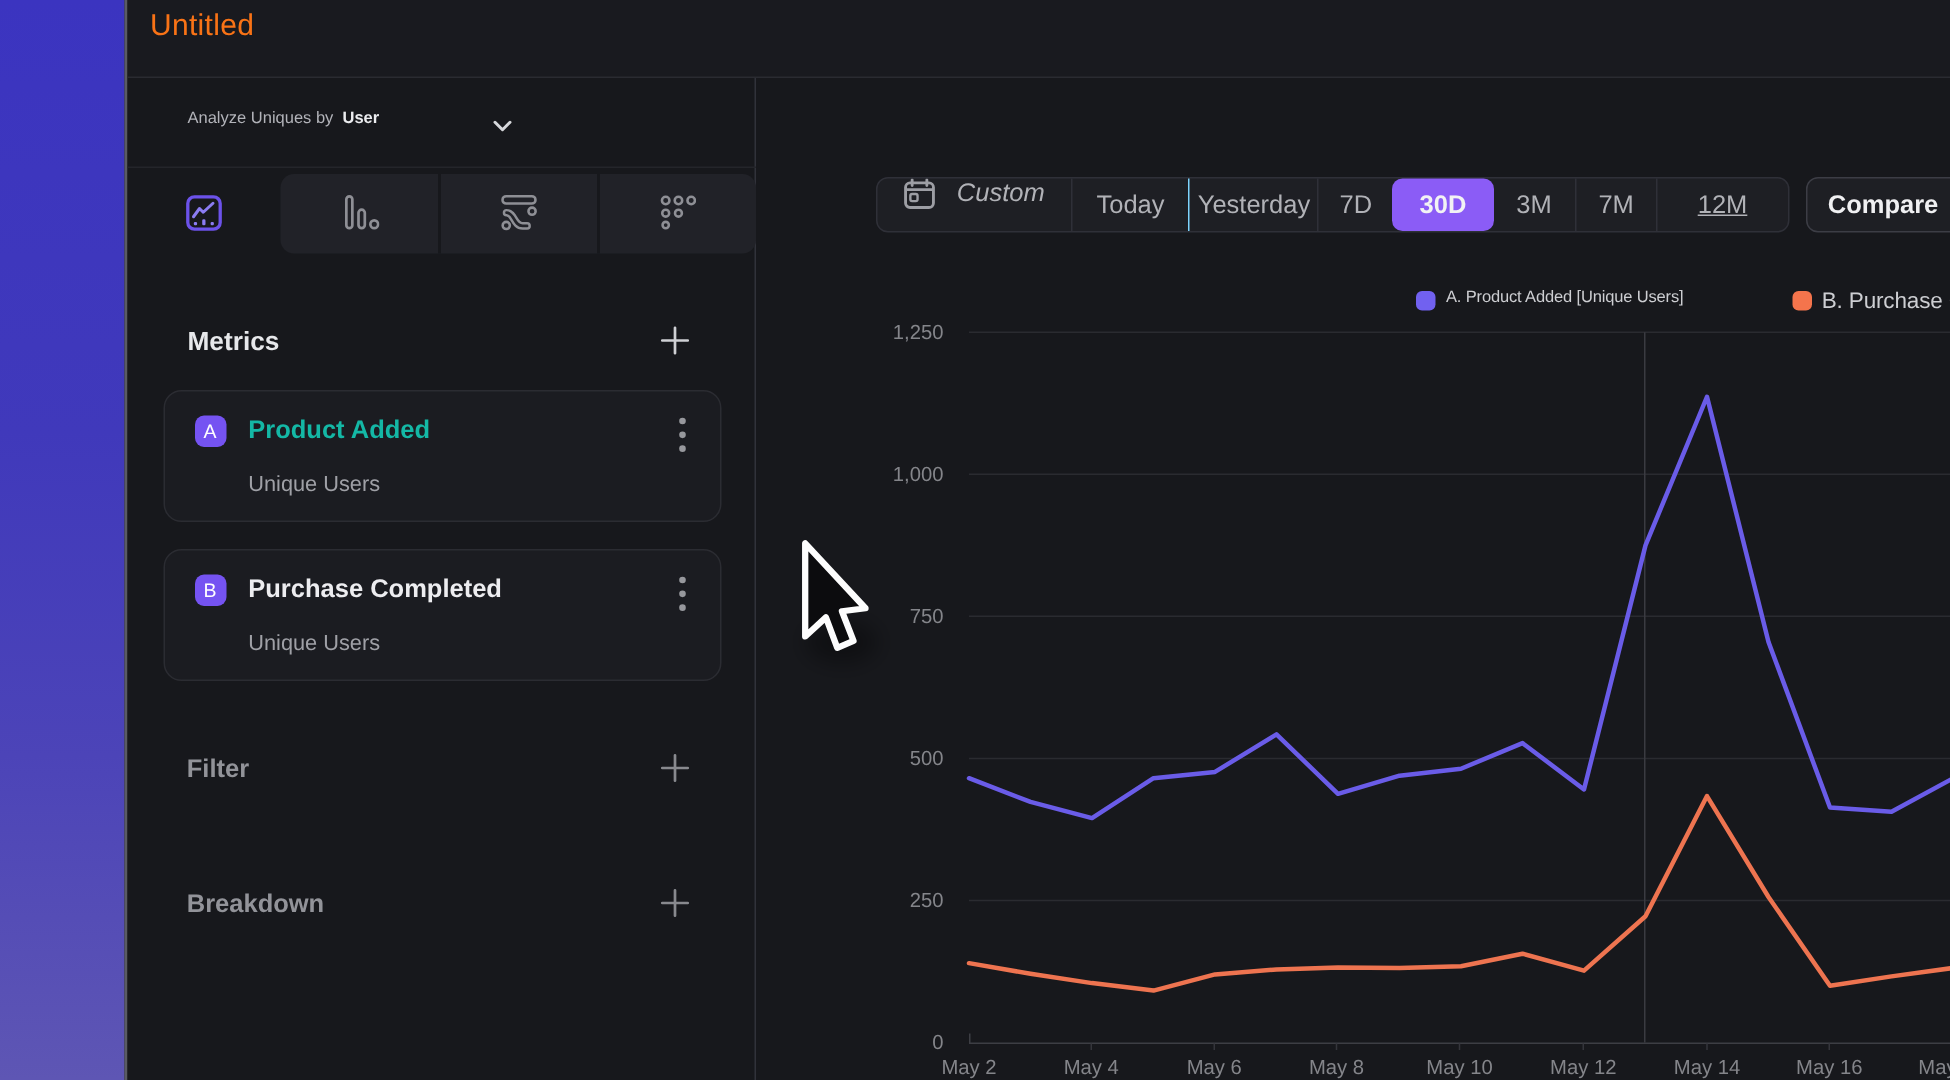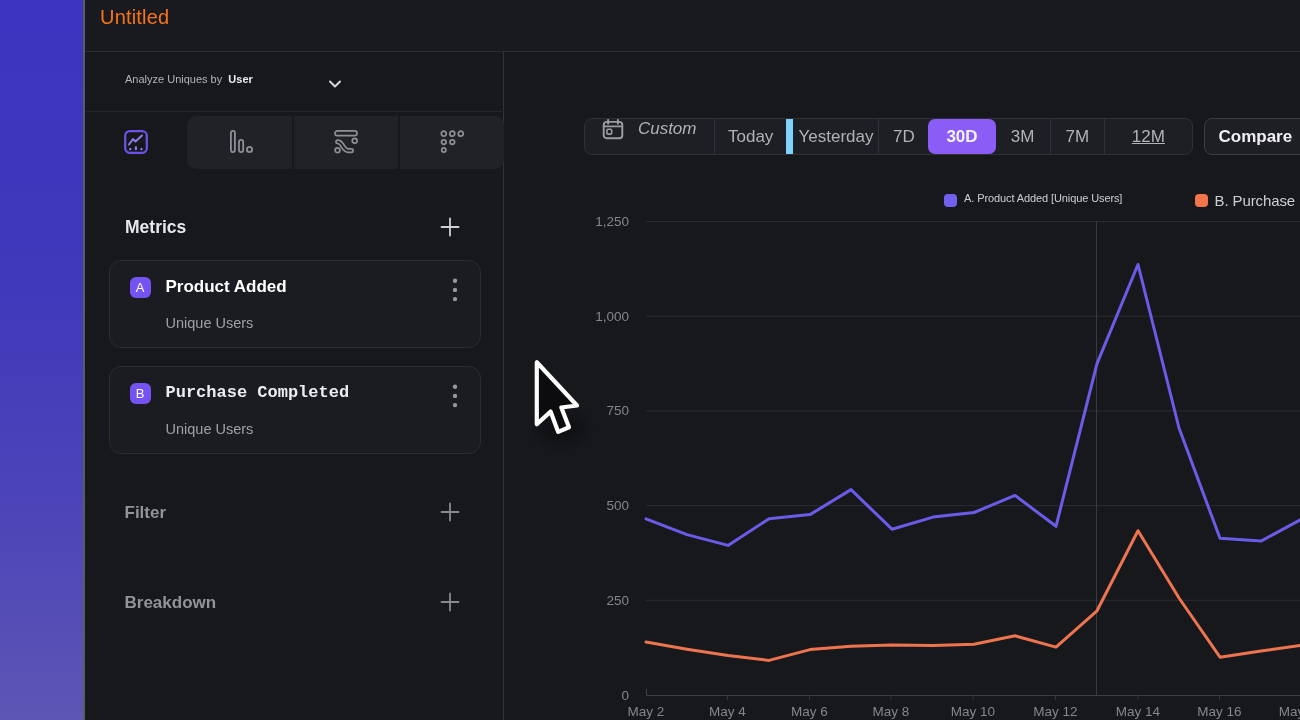--- a/index.html
+++ b/index.html
@@ -63,32 +63,32 @@
     </g>
   </svg>
 
   <div class="abs" style="left:40px;top:165px;font-size:17.5px;font-weight:bold;color:#e7e8eb;">Metrics</div>
   <svg class="abs" style="left:355px;top:165px;" width="20" height="20" viewBox="0 0 20 20">
       <path d="M10 1.5 V18.5 M1.5 10 H18.5" stroke="#cfd0d4" stroke-width="1.8" stroke-linecap="round"></path>
     </svg>
 
   <div class="abs" style="left:23.5px;top:208px;width:372px;height:88px;background:#1b1c21;border:1px solid #2b2c32;border-radius:12px;">
     <div class="abs" style="left:20px;top:16px;width:21px;height:21px;background:#7553f2;border-radius:6px;text-align:center;line-height:21px;font-size:13px;color:#fff;">A</div>
-    <div class="abs" style="left:56px;top:15.5px;font-size:17px;font-weight:bold;color:#ffffff;">Product Added</div>
+    <div class="abs" style="left:56px;top:15.5px;font-size:17px;font-weight:bold;color:#14b8a6;">Product Added</div>
     <div class="abs" style="left:56px;top:54px;font-size:14.5px;color:#9fa0a6;">Unique Users</div>
     <svg class="abs" style="left:339px;top:16px;" width="12" height="26" viewBox="0 0 12 26">
       <circle cx="6" cy="3.7" r="2.2" fill="#97989d"></circle>
         <circle cx="6" cy="12.9" r="2.2" fill="#97989d"></circle>
         <circle cx="6" cy="22.1" r="2.2" fill="#97989d"></circle>
     </svg>
   </div>
 
   <div class="abs" style="left:23.5px;top:314px;width:372px;height:88px;background:#1b1c21;border:1px solid #2b2c32;border-radius:12px;">
     <div class="abs" style="left:20px;top:16px;width:21px;height:21px;background:#7553f2;border-radius:6px;text-align:center;line-height:21px;font-size:13px;color:#fff;">B</div>
-    <div class="abs" style="left:56px;top:15.5px;font-size:17px;font-weight:bold;color:#ededf0;font-family:Liberation Mono, monospace;">Purchase Completed</div>
+    <div class="abs" style="left:56px;top:15.5px;font-size:17px;font-weight:bold;color:#ededf0;">Purchase Completed</div>
     <div class="abs" style="left:56px;top:54px;font-size:14.5px;color:#9fa0a6;">Unique Users</div>
     <svg class="abs" style="left:339px;top:16px;" width="12" height="26" viewBox="0 0 12 26">
       <circle cx="6" cy="3.7" r="2.2" fill="#97989d"></circle>
         <circle cx="6" cy="12.9" r="2.2" fill="#97989d"></circle>
         <circle cx="6" cy="22.1" r="2.2" fill="#97989d"></circle>
     </svg>
   </div>
 
   <div class="abs" style="left:39.5px;top:450.5px;font-size:17px;font-weight:bold;color:#929399;">Filter</div>
   <svg class="abs" style="left:355px;top:450px;" width="20" height="20" viewBox="0 0 20 20">
@@ -104,21 +104,21 @@
 <div class="abs" style="left:583.5px;top:118px;width:609px;height:37px;background:#1e1f24;border:1px solid #2f3038;border-radius:8px;display:flex;align-items:stretch;font-size:17px;color:#b1b2b7;">
   <div style="display:flex;align-items:flex-start;justify-content:center;width:130.4px;border-right:1px solid #2f3038;font-style:italic;">
     <svg width="22" height="21" viewBox="0 0 22 21" style="margin-right:14px;">
       <rect x="1.7" y="2.9" width="18.6" height="16.4" rx="3" fill="none" stroke="#9d9ea4" stroke-width="1.9"></rect>
       <line x1="2" y1="7.4" x2="20" y2="7.4" stroke="#9d9ea4" stroke-width="1.7"></line>
       <path d="M6.1 0.9 V4.7 M15.9 0.9 V4.7" stroke="#9d9ea4" stroke-width="1.9" stroke-linecap="round"></path>
       <rect x="4.9" y="10.3" width="4.8" height="4.8" rx="1.2" fill="none" stroke="#9d9ea4" stroke-width="1.6"></rect>
     </svg>
     <span>Custom</span>
   </div>
-  <div style="display:flex;align-items:center;justify-content:center;width:78.6px;border-right:7px solid #7dd3fc;">Today</div>
+  <div style="display:flex;align-items:center;justify-content:center;width:78.6px;border-right:1px solid #7dd3fc;">Today</div>
   <div style="display:flex;align-items:center;justify-content:center;width:86px;border-right:1px solid #2f3038;">Yesterday</div>
   <div style="display:flex;align-items:center;justify-content:center;width:48.8px;">7D</div>
   <div style="display:flex;align-items:center;justify-content:center;width:67.4px;background:#8b5cf6;color:#f2f2f4;font-weight:bold;border-radius:7px;">30D</div>
   <div style="display:flex;align-items:center;justify-content:center;width:55px;border-right:1px solid #2f3038;">3M</div>
   <div style="display:flex;align-items:center;justify-content:center;width:54.5px;border-right:1px solid #2f3038;">7M</div>
   <div style="display:flex;align-items:center;justify-content:center;flex:1;text-decoration:underline;">12M</div>
 </div>
 
 <div class="abs" style="left:1203.5px;top:118px;width:120px;height:37px;background:#1e1f24;border:1px solid #3c3d45;border-radius:8px;display:flex;align-items:center;padding-left:14px;font-size:17px;font-weight:bold;color:#f0f0f2;">Compare</div>
 

